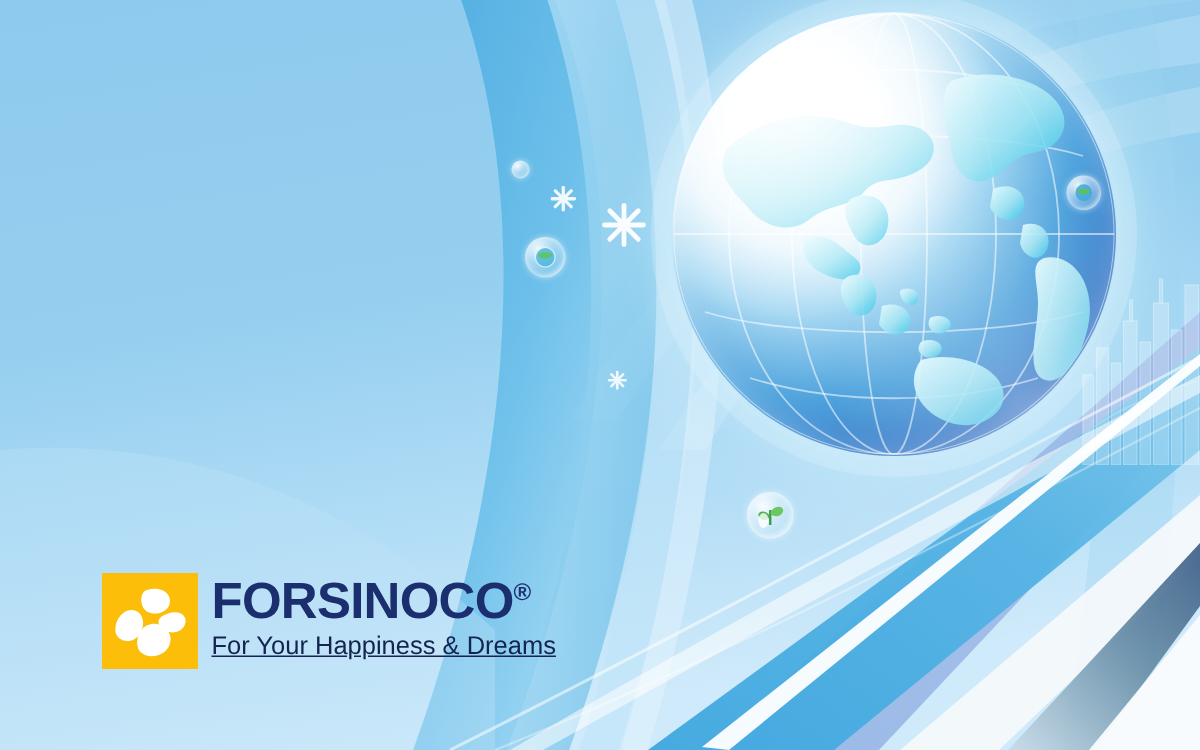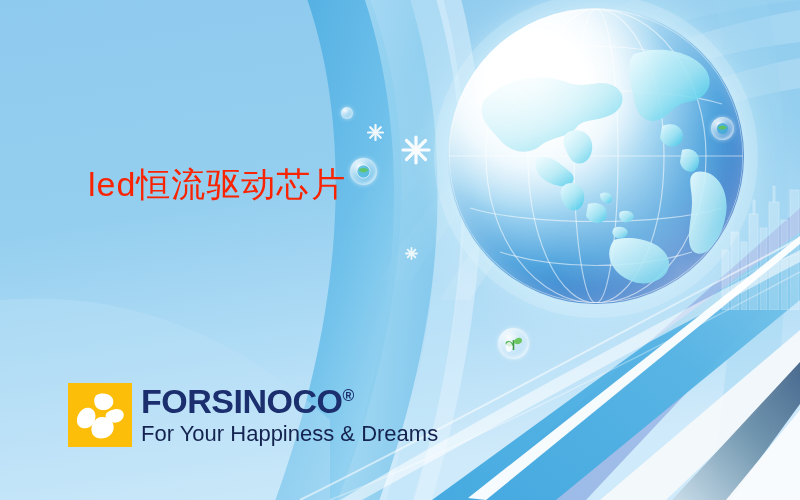--- a/index.html
+++ b/index.html
@@ -67,21 +67,21 @@
     white-space: nowrap;
   }
   .title-line.line2 { padding-left: 14px; }
 
   
   .logo {
     position: absolute;
     left: 68px;
     top: 382px;
     display: flex;
-    align-items: flex-end;
+    align-items: flex-start;
     z-index: 40;
   }
   .logo-mark {
     width: 64px;
     height: 64px;
     background: #FCBE08;
     flex: 0 0 auto;
     position: relative;
   }
   .logo-text { margin-left: 9px; padding-top: 2px; }
@@ -93,24 +93,25 @@
     letter-spacing: -0.5px;
     white-space: nowrap;
   }
   .logo-name .reg {
     font-size: 16px;
     vertical-align: super;
     font-weight: bold;
   }
   .logo-tag {
     color: #14234F;
-    font-size: 22px;
+    font-size: 17px;
     line-height: 1.2;
     margin-top: 3px;
     white-space: nowrap;
+    text-decoration: underline;
   }
 
   
   .bubble {
     position: absolute;
     border-radius: 50%;
     background:
       radial-gradient(circle at 34% 30%, rgba(255,255,255,0.92) 0%, rgba(255,255,255,0.35) 38%, rgba(255,255,255,0.12) 62%, rgba(255,255,255,0.45) 92%);
     box-shadow: inset 0 0 6px rgba(255,255,255,0.9), 0 0 4px rgba(255,255,255,0.55);
   }
@@ -326,21 +327,20 @@
   <div class="bubble" style="left:711px; top:117px; width:23px; height:23px;">
     <svg width="23" height="23" viewBox="0 0 23 23" style="position:absolute;inset:0;">
       <circle cx="11.5" cy="11.5" r="5.6" fill="#3FA9D6" opacity="0.85"></circle>
       <path d="M7,10.5 C9,8 14,8.4 16,10.5 C14,13 9,13.4 7,10.5 Z" fill="#5FC158" opacity="0.9"></path>
     </svg>
   </div>
 
   <div class="bubble" style="left:341px; top:107px; width:12px; height:12px;"></div>
 
   <div class="title-block">
-    <div class="title-line line1">led恒流驱动芯片</div>
   </div>
 
   <div class="logo">
     <div class="logo-mark">
       <svg width="64" height="64" viewBox="0 0 64 64" style="position:absolute;inset:0;">
         <g fill="#ffffff">
 
           <path d="M31,11 C40,9 47,14 45,21 C43,27 34,29 29,25 C25,21 25,12 31,11 Z"></path>
 
           <path d="M44,27 C52,24 58,29 55,35 C52,41 43,41 39,36 C36,32 38,29 44,27 Z"></path>

